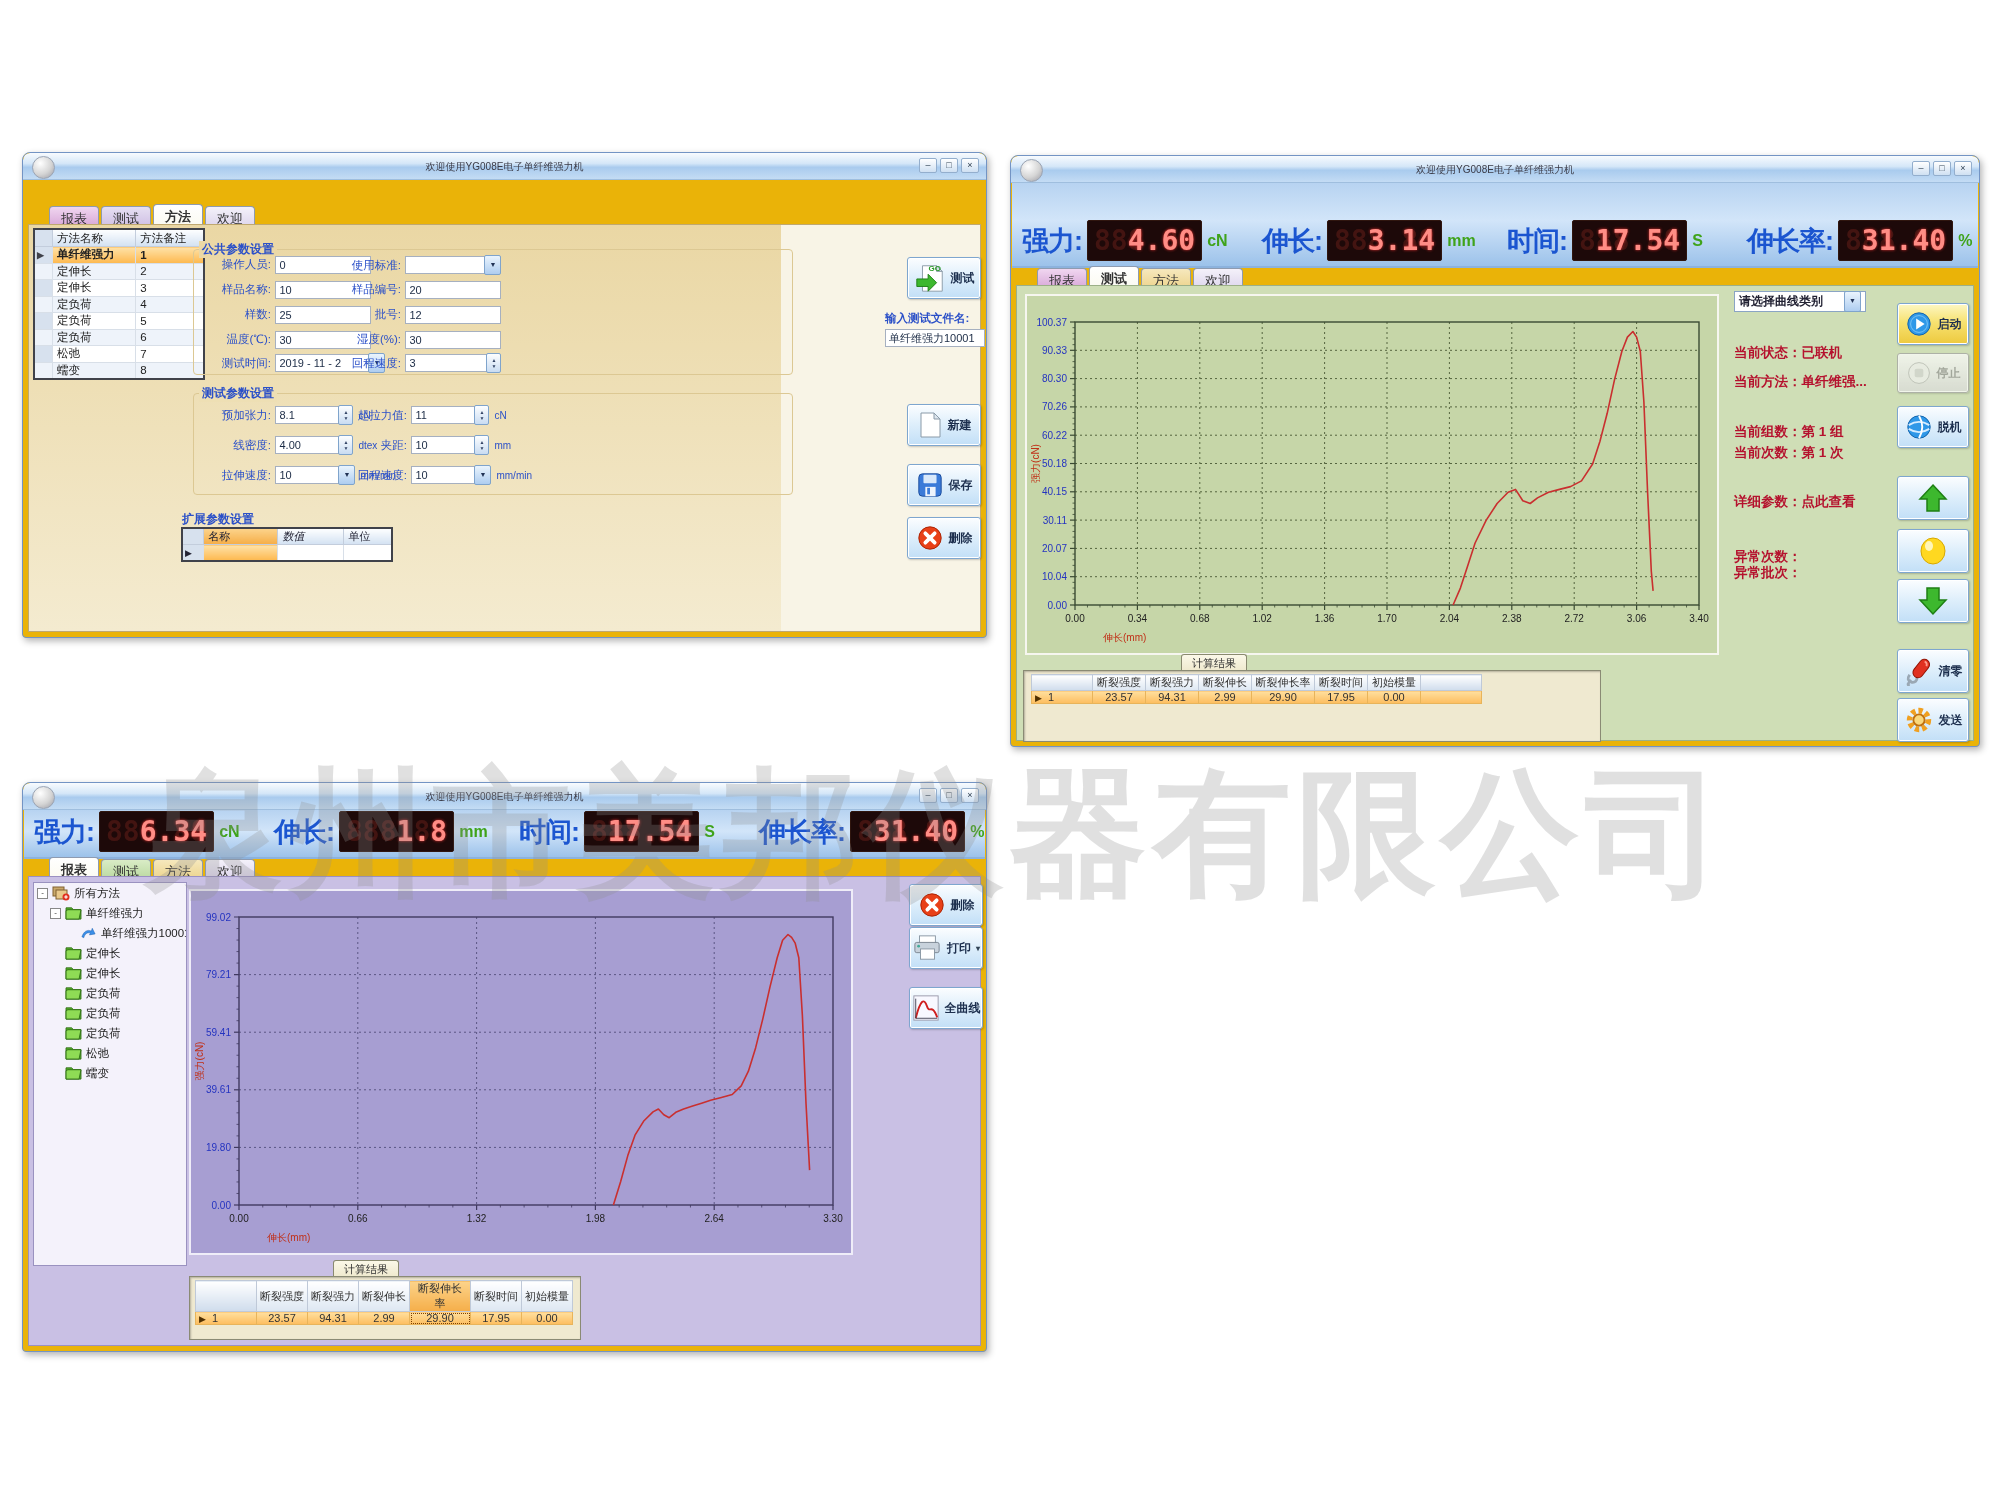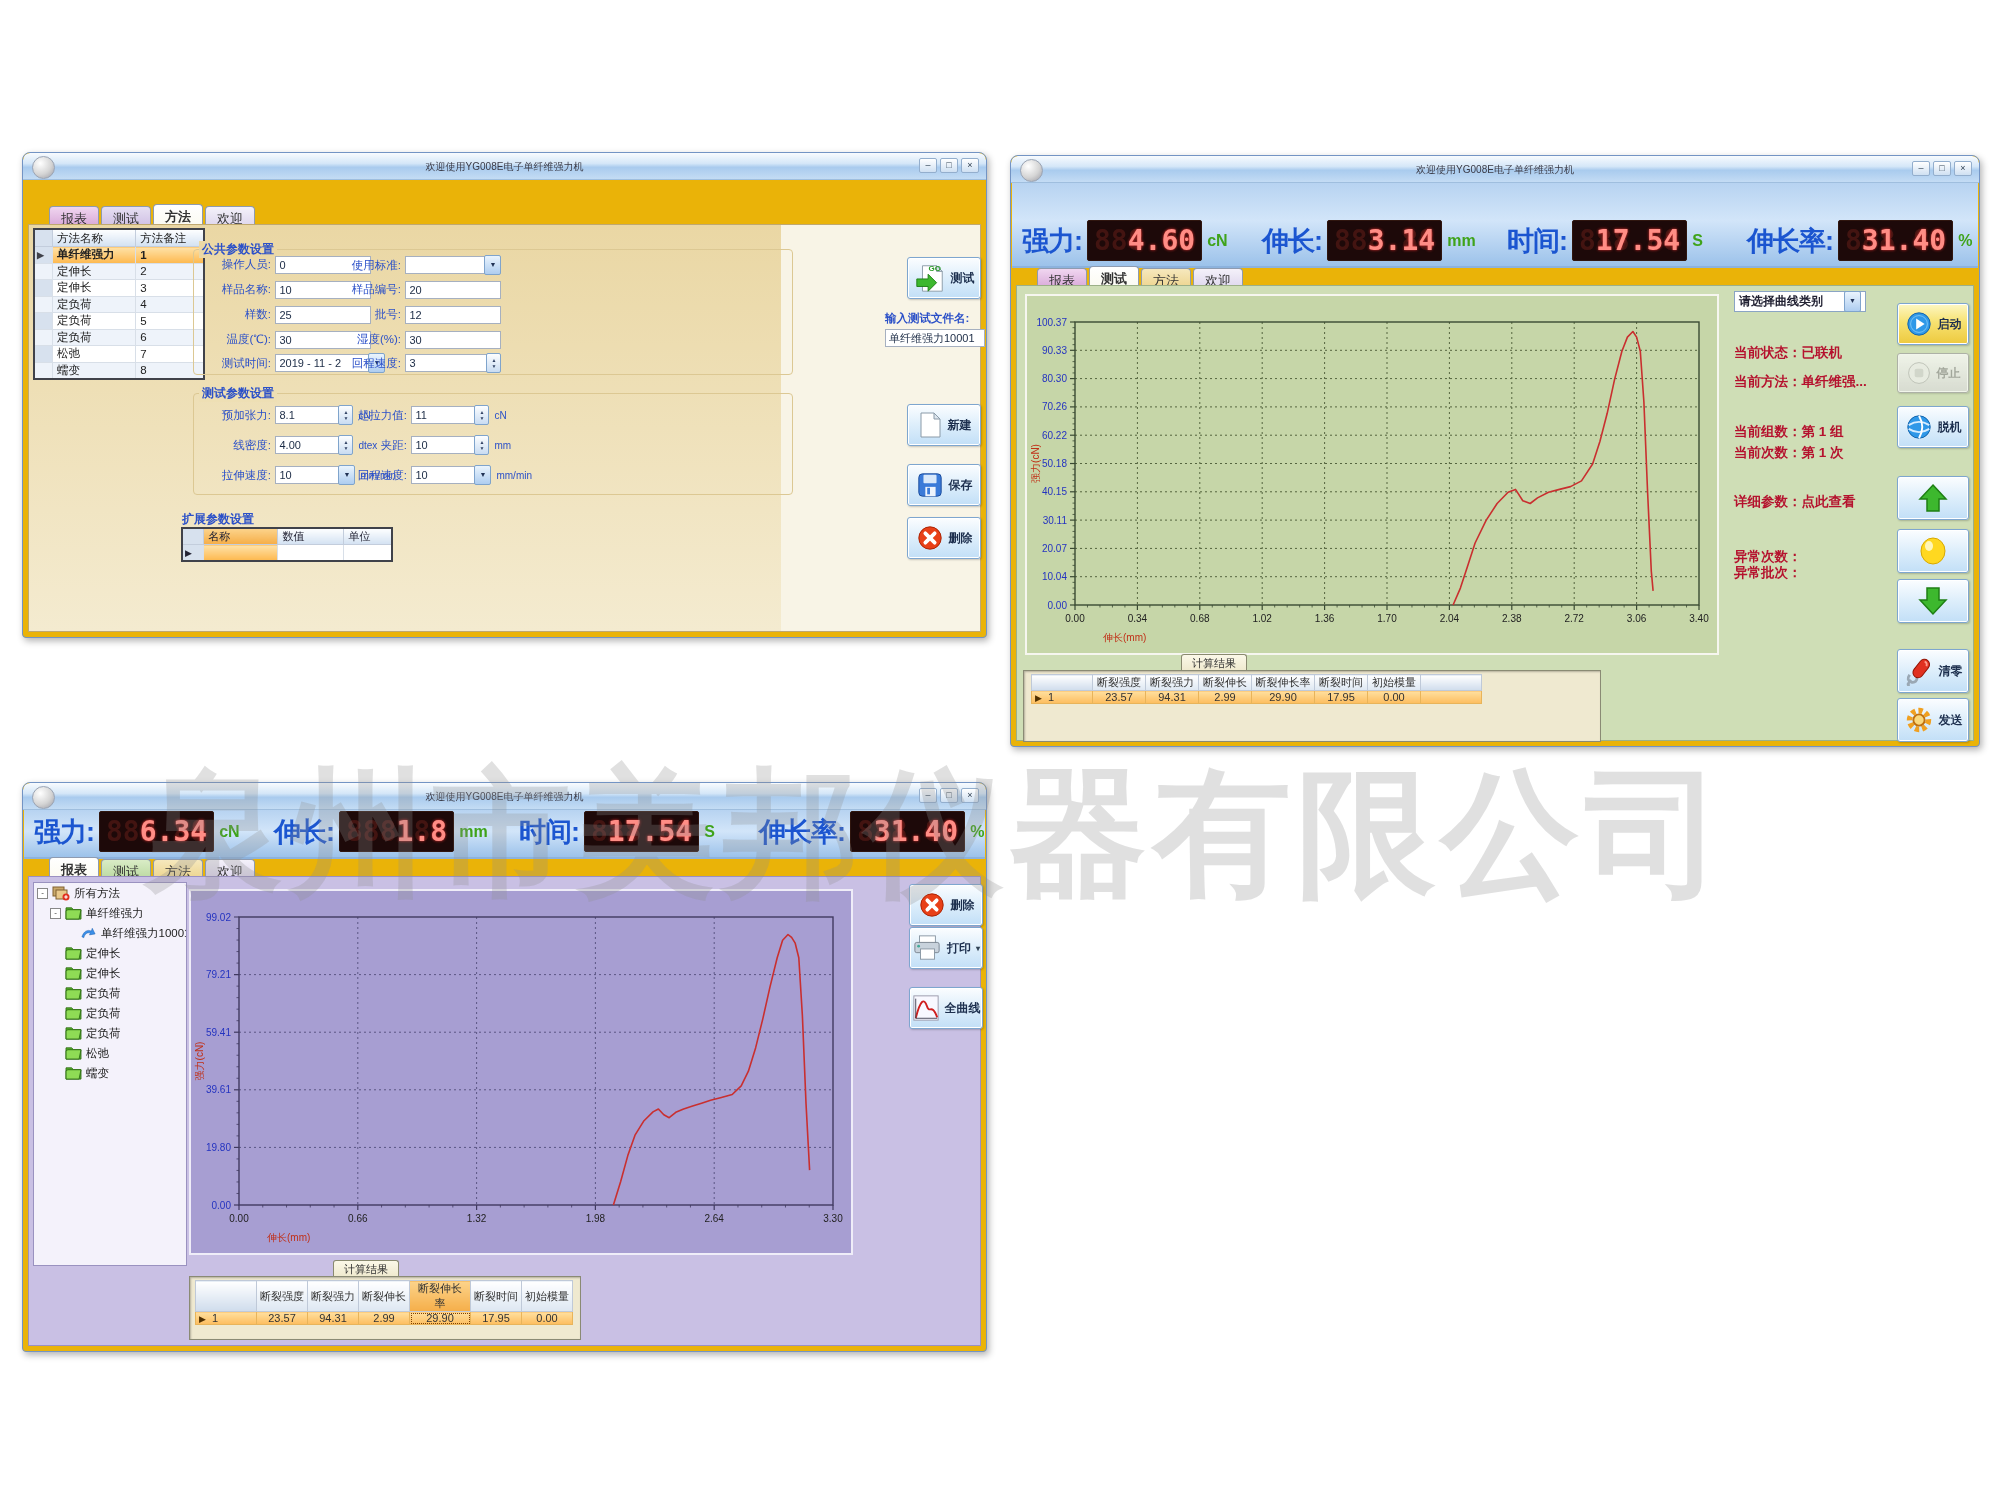--- a/index.html
+++ b/index.html
@@ -286,21 +286,21 @@
       <span class="box" style="width:56px;">
           <i style="font-style:normal">10</i>
         </span><span class="dd">▼</span><em class="unit">mm/min</em></div>
 
     <span class="gt" style="left:156px;top:358px;">扩展参数设置</span>
     <table class="xtab" style="left:158px;top:374px;width:212px;">
       <tbody>
           <tr>
         <th style="width:14px;background:#d7e1ee;"></th>
         <th class="hsel" style="width:76px;">名称</th>
-        <th style="width:66px;">数值</th>
+        <th style="width:66px;font-style:italic;">数值</th>
         <th style="width:44px;">单位</th>
       </tr>
       <tr>
         <td class="mk">▶</td>
             <td class="csel"></td>
             <td></td>
             <td></td>
       </tr>
     </tbody>
       </table>

